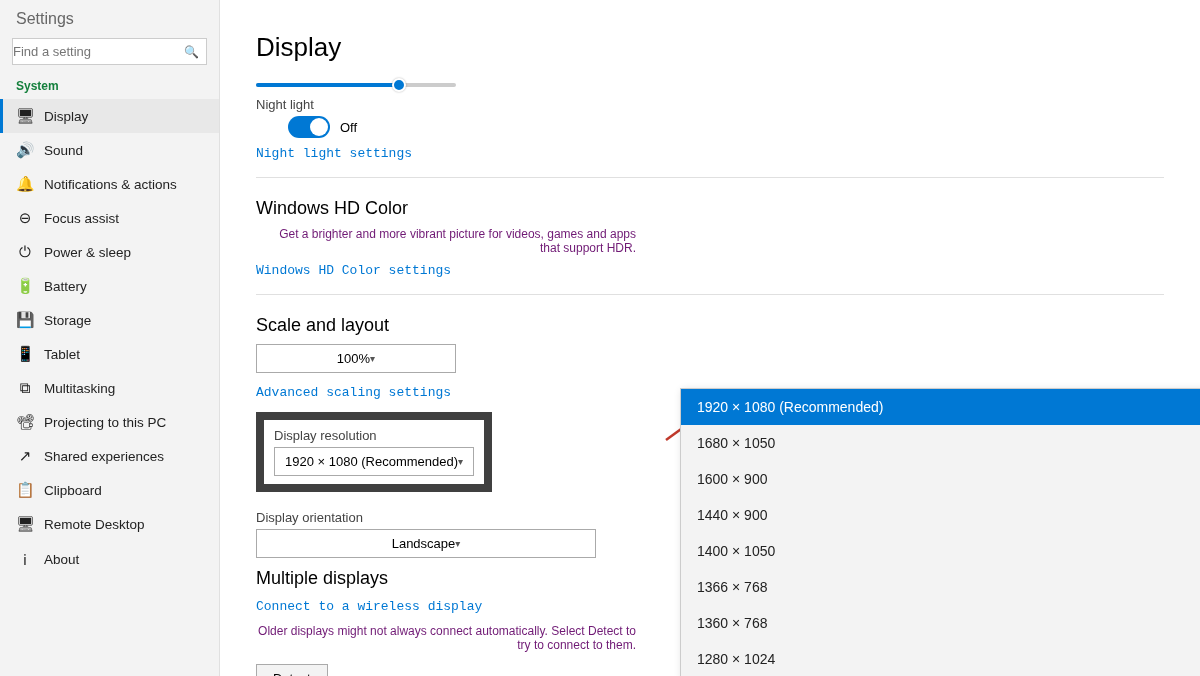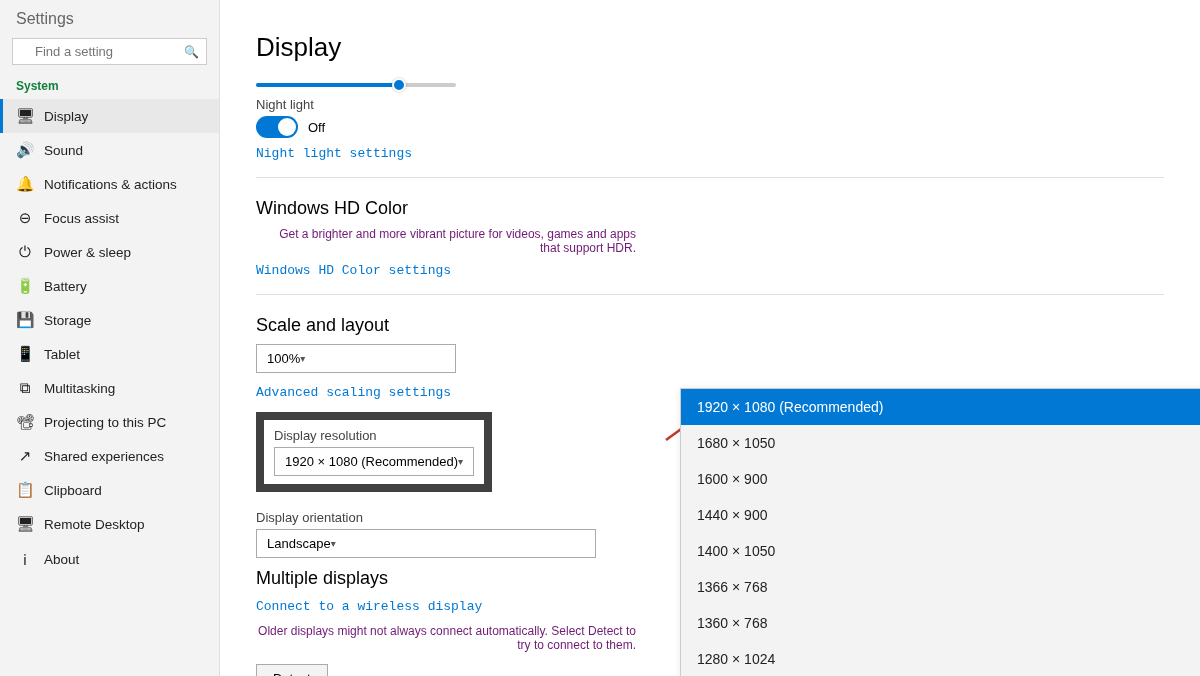--- a/index.html
+++ b/index.html
@@ -20,21 +20,21 @@
       padding: 10px 16px 4px 16px;
       color: #666;
       font-weight: 400;
     }
     .sidebar-search {
       margin: 6px 12px 8px 12px;
       position: relative;
     }
     .sidebar-search input {
       width: 100%;
-      padding: 5px 28px 5px 22px;
+      padding: 5px 28px 5px 0;
       border: 1px solid #ccc;
       background: #fff;
       font-size: 13px;
       outline: none;
     }
     .sidebar-search .search-icon {
       position: absolute;
       right: 8px;
       top: 50%;
       transform: translateY(-50%);
@@ -72,38 +72,38 @@
       position: relative;
     }
     .page-title {
       font-size: 26px;
       font-weight: 300;
       margin-bottom: 20px;
       color: #000;
     }
 
     .section-label { font-size: 13px; color: #444; margin-bottom: 4px; }
-    .toggle-row { display: flex; align-items: center; gap: 10px; margin-bottom: 6px; }
+    .toggle-row { display: flex; align-items: center; gap: 10px; margin-bottom: 6px; margin-left: 32px; }
     .toggle {
       width: 42px; height: 22px; background: #0078d4; border-radius: 11px;
       position: relative; cursor: pointer;
     }
     .toggle .knob {
       width: 18px; height: 18px; background: #fff; border-radius: 50%;
       position: absolute; top: 2px; right: 2px;
     }
     .toggle-label { font-size: 13px; }
     .link { color: #0078d4; font-size: 13px; cursor: pointer; text-decoration: none; font-family: Liberation Mono, monospace; }
 
     .section-heading { font-size: 18px; font-weight: 400; margin: 20px 0 8px 0; }
 
     .desc-text { font-size: 12px; color: #701a75; max-width: 380px; margin-bottom: 6px; text-align: right; }
 
     .dropdown {
-      display: flex; align-items: center; justify-content: flex-start;
+      display: flex; align-items: center; justify-content: center;
       border: 1px solid #aaa; background: #fff; padding: 6px 10px;
       cursor: pointer; width: 200px; font-size: 13px;
     }
     .dropdown.full { width: 100%; max-width: 340px; }
     .dropdown .arrow { font-size: 10px; color: #555; }
 
     .scale-section { margin-bottom: 10px; }
     .scale-section .section-label { margin-bottom: 6px; }
 
     .resolution-box {

